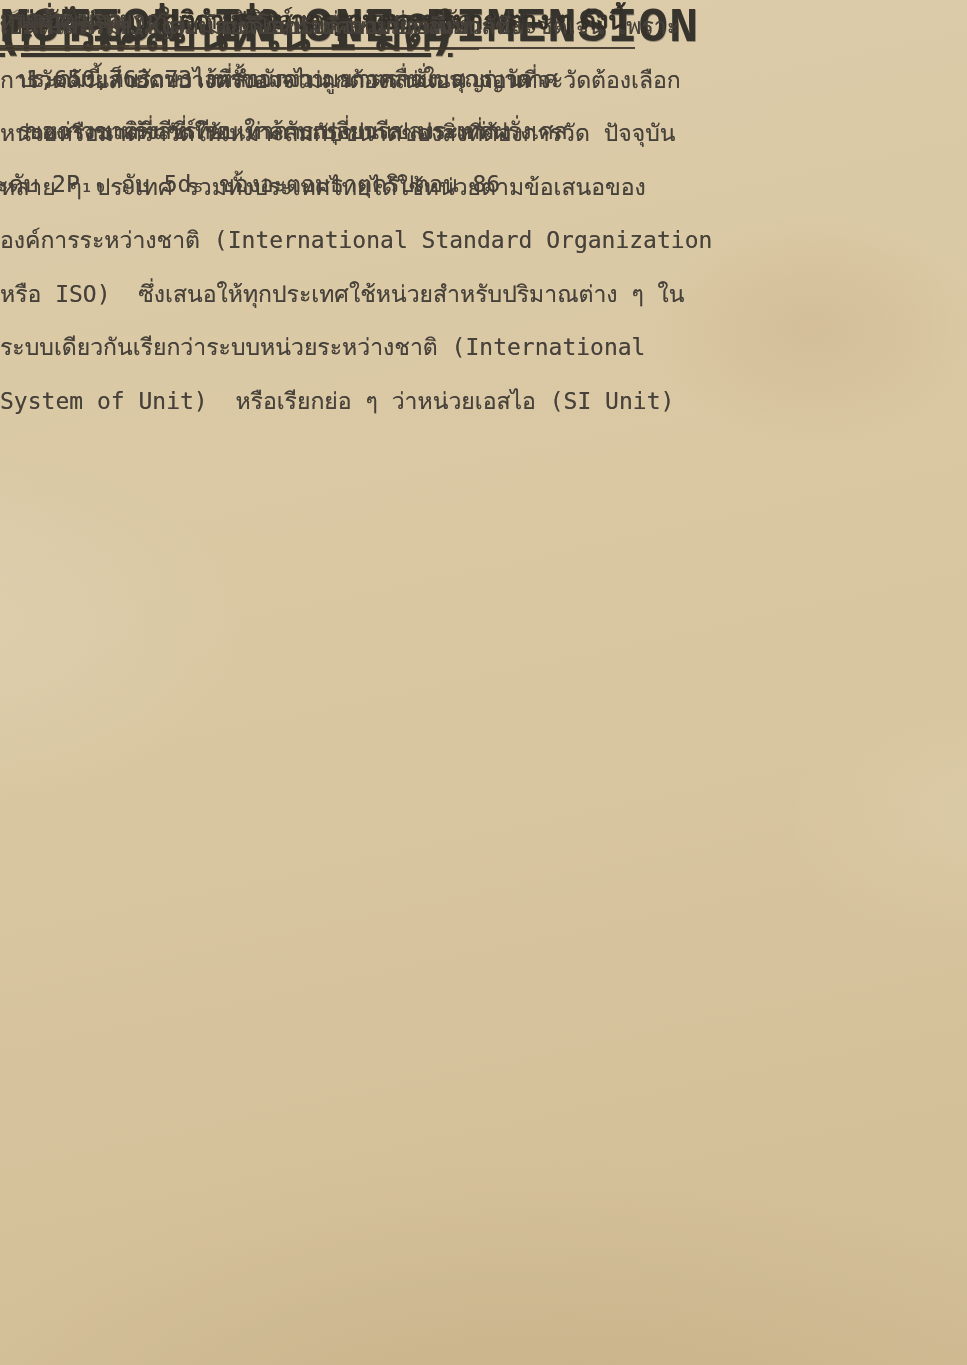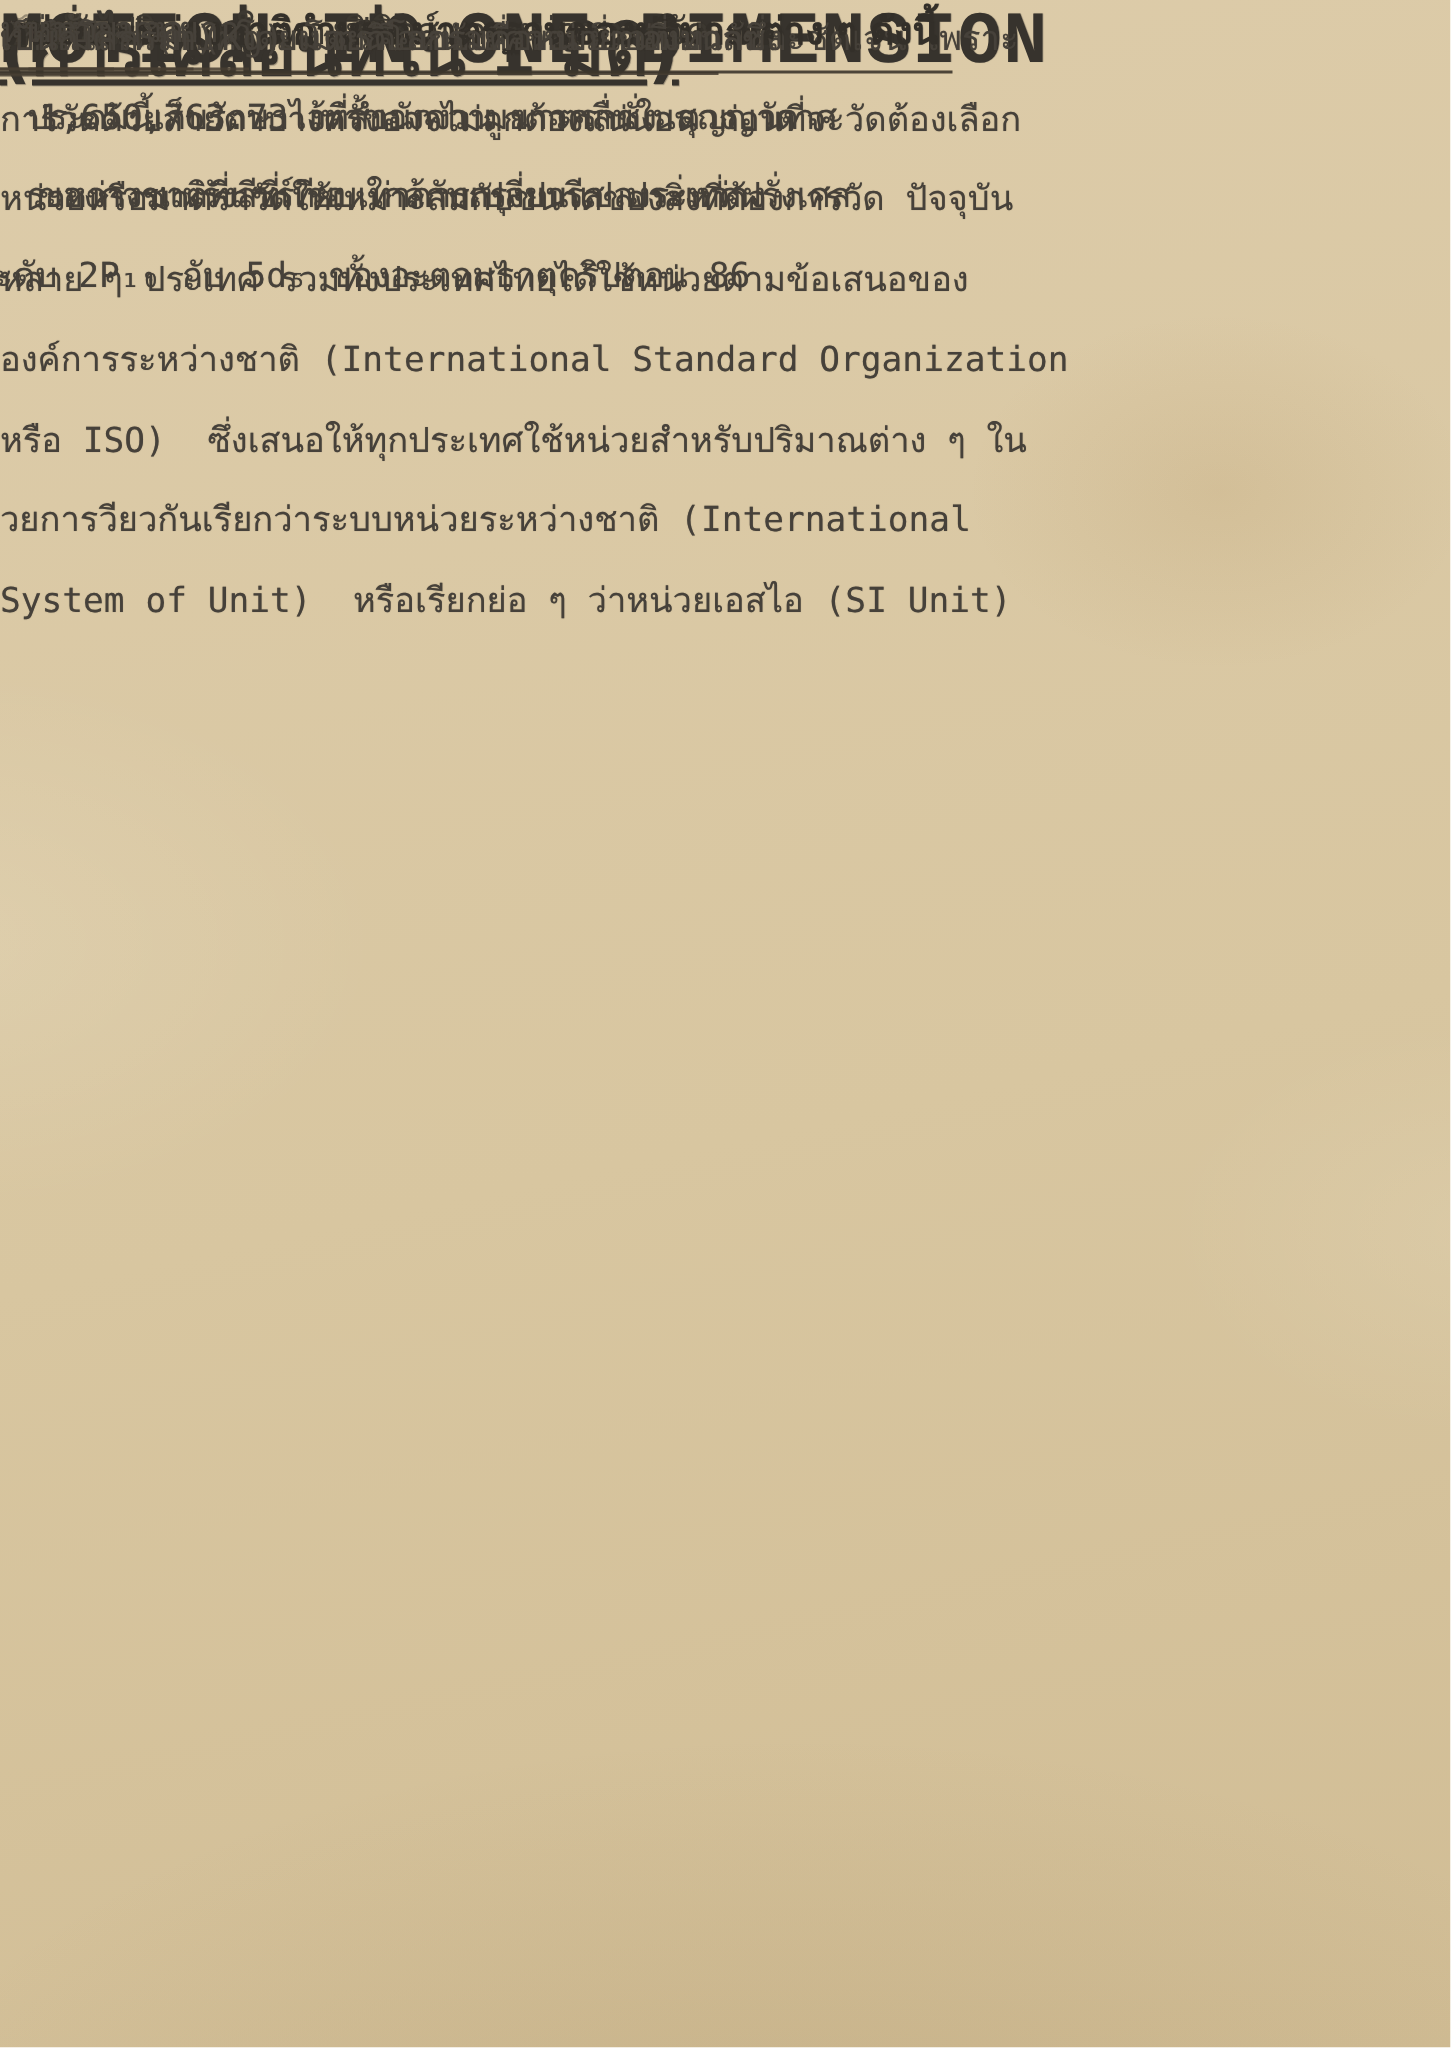--- a/index.html
+++ b/index.html
@@ -127,21 +127,21 @@
 
   <div class="abs typed para-term">การวัด</div>
 
   <div class="abs para-lines">
     <div class="typed text-line">ทำให้เราทราบความมากน้อยของสิ่งของที่แน่นอน และชัดเจน เพราะ</div>
     <div class="typed text-line">การวัดด้วยสายตาบางครั้งอาจไม่ถูกต้องแน่นอน ก่อนที่จะวัดต้องเลือก</div>
     <div class="typed text-line">หน่วยหรือมาตราวัดให้เหมาะสมกับขนาดของสิ่งที่ต้องการวัด ปัจจุบัน</div>
     <div class="typed text-line">หลาย ๆ ประเทศ รวมทั้งประเทศไทยได้ใช้หน่วยตามข้อเสนอของ</div>
     <div class="typed text-line">องค์การระหว่างชาติ (International Standard Organization</div>
     <div class="typed text-line">หรือ ISO)  ซึ่งเสนอให้ทุกประเทศใช้หน่วยสำหรับปริมาณต่าง ๆ ใน</div>
-    <div class="typed text-line">วยการวียวกันเรียกว่าระบบหน่วยระหว่างชาติ (International</div>
+    <div class="typed text-line">ระบบเดียวกันเรียกว่าระบบหน่วยระหว่างชาติ (International</div>
     <div class="typed text-line">System of Unit)  หรือเรียกย่อ ๆ ว่าหน่วยเอสไอ (SI Unit)</div>
   </div>
 
   <div class="abs units-head">หน่วยระหว่างชาติกำหนดมาตรฐานของปริมาณต่าง ๆ ดังนี้</div>
 
   <div class="abs typed entry-term term-length">หน่วยความยาว</div>
 
   <div class="abs entry-lines entry-length-lines">
     <div class="typed text-line">เป็นเมตร (m) โดยเมตรคือหน่วยความยาวที่เท่ากับ</div>
     <div class="typed text-line">1,650,763.73 เท่าของความยาวคลื่นในสุญญากาศ</div>

